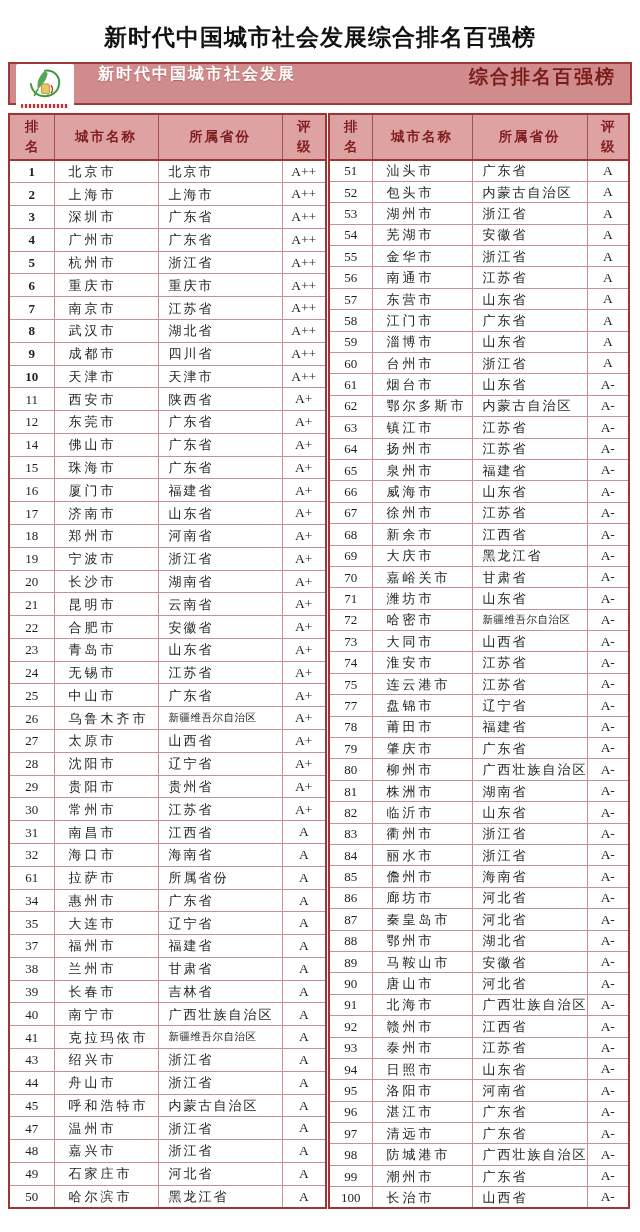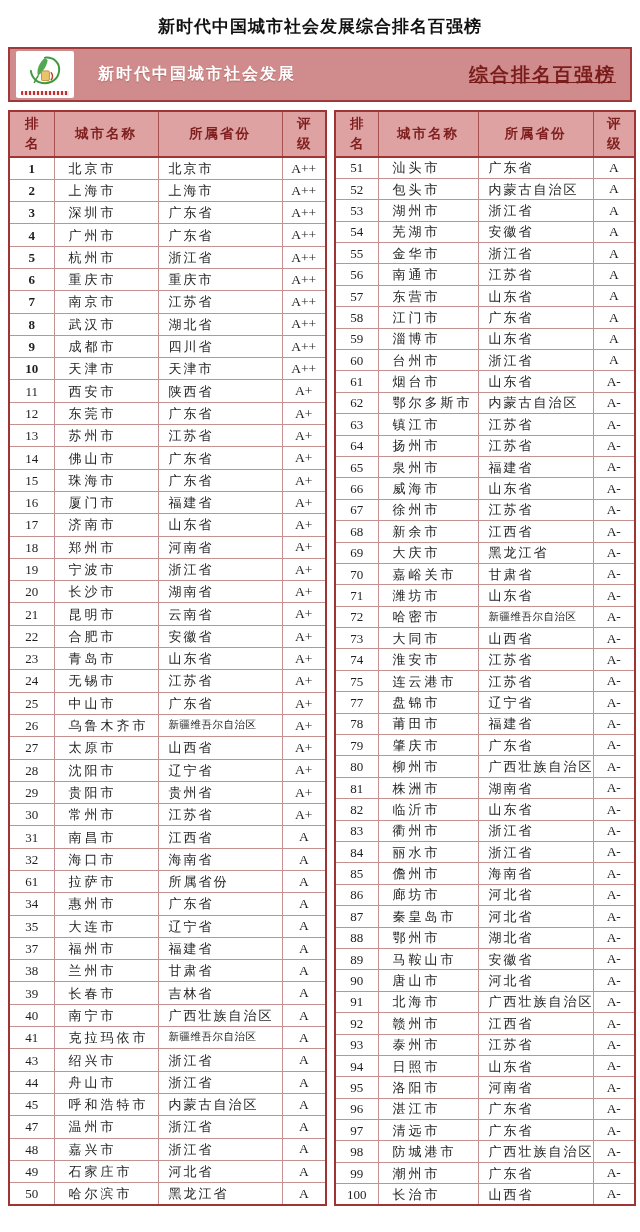--- a/index.html
+++ b/index.html
@@ -9,33 +9,33 @@
     font-family: "Liberation Serif", "DejaVu Serif", serif;
     color: #1c1c1c;
     overflow: hidden;
   }
   .page { width: 640px; height: 1232px; position: relative; }
 
   .page-title {
     text-align: center;
     font-family: "Liberation Sans", "DejaVu Sans", sans-serif;
     font-weight: bold;
-    font-size: 17px;
-    padding-top: 15px;
+    font-size: 23px;
+    padding-top: 22px;
     color: #111;
     letter-spacing: 1px;
   }
 
   .banner {
     margin: 9px 8px 1px 8px;
-    height: 55px;
+    height: 43px;
     background: #d08c8c;
     border: 2px solid #a03a3a;
     display: flex;
-    align-items: center;
+    align-items: flex-start;
     position: relative;
   }
   .logo-box {
     width: 58px; height: 47px;
     background: #ffffff;
     border-radius: 2px;
     margin-left: 6px;
     display: flex;
     flex-direction: column;
     align-items: center;
@@ -58,27 +58,26 @@
     text-shadow: 0 1px 1px rgba(120,30,30,0.35);
   }
   .banner-right {
     font-family: "Liberation Sans", "DejaVu Sans", sans-serif;
     font-weight: bold;
     font-size: 19px;
     color: #7a1c1c;
     margin-left: auto;
     margin-right: 14px;
     letter-spacing: 2px;
-    text-decoration: underline;
   }
 
   .tables {
     display: flex;
     margin: 8px 8px 0 8px;
-    gap: 7px;
+    gap: 1px;
     font-family: Liberation Serif, serif;
   }
   table.rank-table {
     border-collapse: collapse;
     table-layout: fixed;
     border: 2px solid #9e3434;
     background: #fff;
   }
   table.rank-table.left  { width: 317px; }
   table.rank-table.right { width: 300px; }
@@ -237,26 +236,20 @@
             <td class="col-province">陕西省</td>
             <td class="col-rating">A+</td>
           </tr>
           <tr>
             <td class="col-rank">12</td>
             <td class="col-city">东莞市</td>
             <td class="col-province">广东省</td>
             <td class="col-rating">A+</td>
           </tr>
           <tr>
-            <td class="col-rank">13</td>
-            <td class="col-city">苏州市</td>
-            <td class="col-province">江苏省</td>
-            <td class="col-rating">A+</td>
-          </tr>
-          <tr>
             <td class="col-rank">14</td>
             <td class="col-city">佛山市</td>
             <td class="col-province">广东省</td>
             <td class="col-rating">A+</td>
           </tr>
           <tr>
             <td class="col-rank">15</td>
             <td class="col-city">珠海市</td>
             <td class="col-province">广东省</td>
             <td class="col-rating">A+</td>

